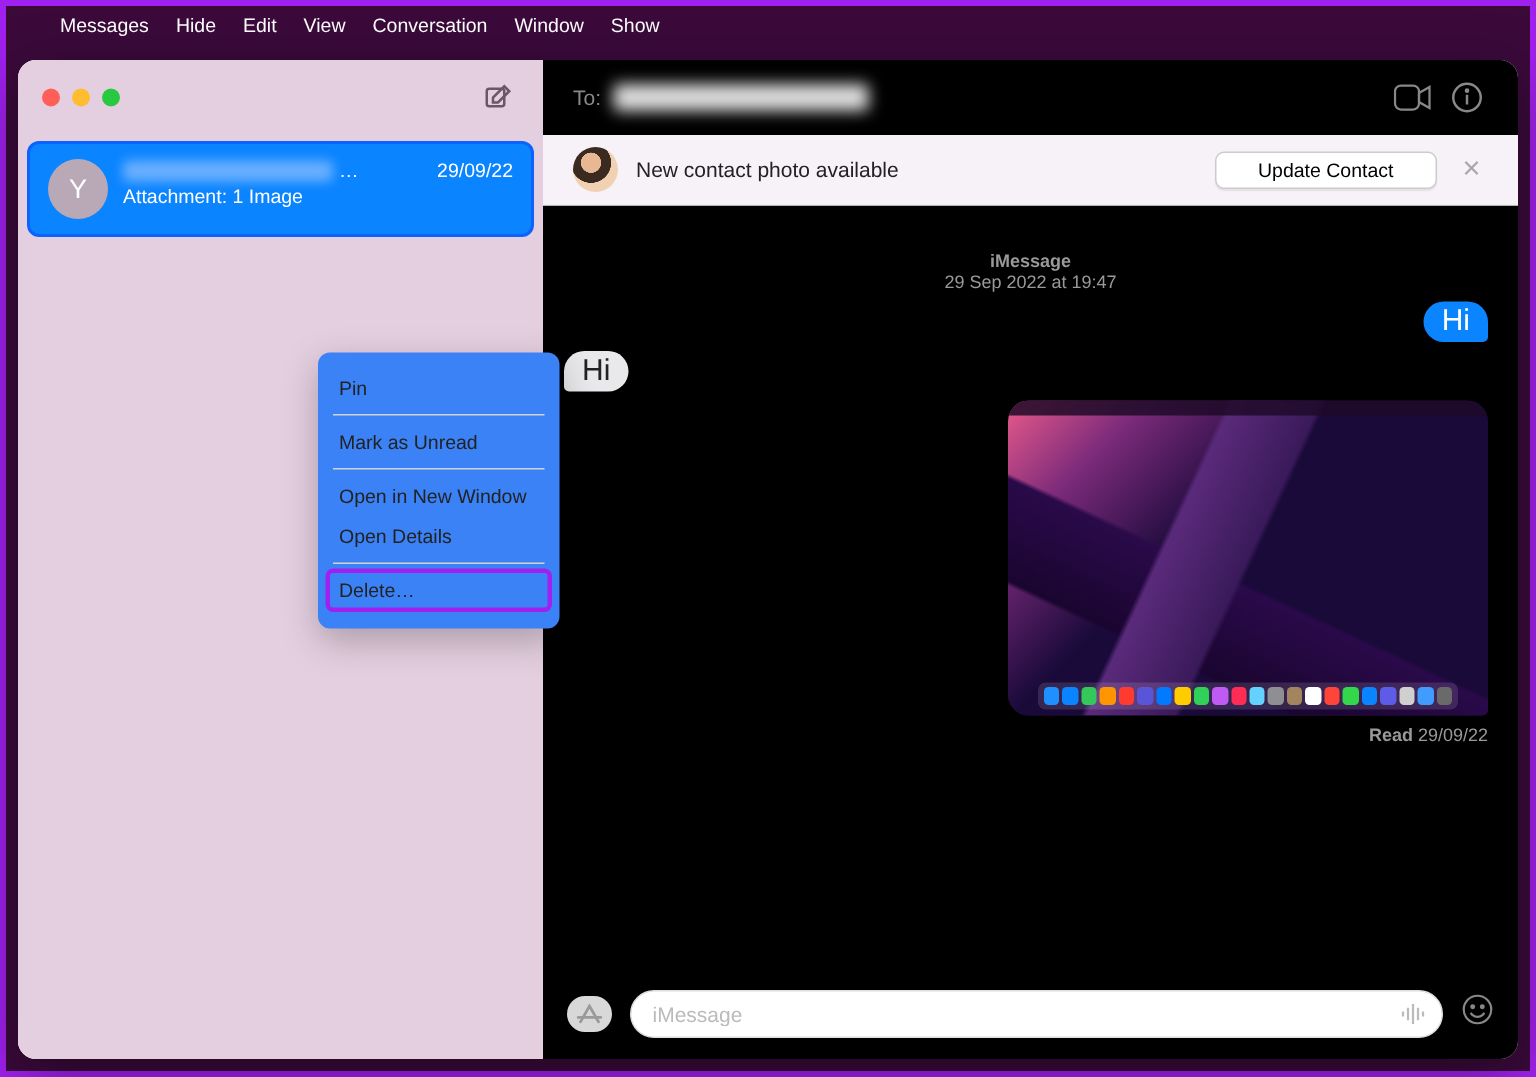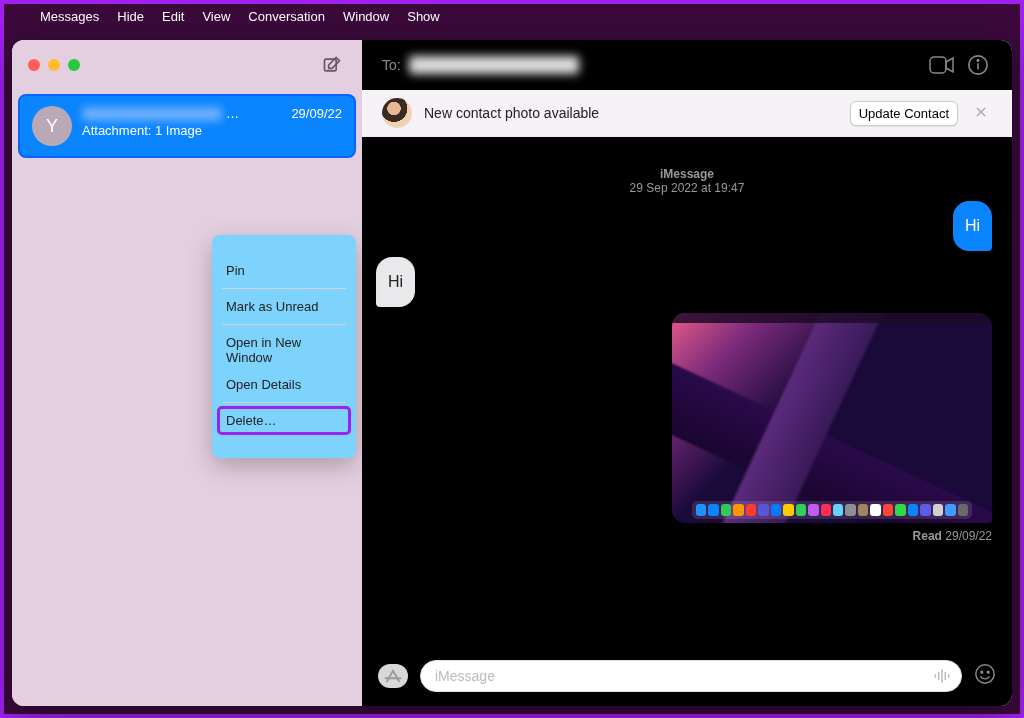--- a/index.html
+++ b/index.html
@@ -34,45 +34,45 @@
   .conv { background: #0a84ff; border-radius: 8px; padding: 10px 12px; display: flex; gap: 10px; color: #fff; border: 2px solid #0a63ff; }
   .avatar { width: 40px; height: 40px; border-radius: 50%; background: #b9a9b7; display: flex; align-items: center; justify-content: center; font-size: 18px; color: #fff; }
   .conv-main { flex: 1; min-width: 0; }
   .conv-row1 { display: flex; justify-content: space-between; font-size: 13px; }
   .conv-name { filter: blur(4px); background: #6bb0ff; height: 14px; width: 140px; border-radius: 3px; }
   .conv-dots { margin-left: 4px; }
   .conv-date { font-size: 13px; }
   .conv-preview { font-size: 13px; margin-top: 2px; }
 
   
-  .ctxmenu { position: absolute; left: 200px; top: 195px; width: 144px; background: #7dd3fc; border-radius: 8px; box-shadow: 0 8px 24px rgba(0,0,0,0.25); padding: 22px 0; font-size: 13px; color: #222; z-index: 50; }
+  .ctxmenu { position: absolute; left: 200px; top: 195px; width: 161px; background: #3b82f6; border-radius: 8px; box-shadow: 0 8px 24px rgba(0,0,0,0.25); padding: 10px 0; font-size: 13px; color: #222; z-index: 50; }
   .ctxitem { padding: 6px 14px; cursor: default; }
   .ctxsep { height: 1px; background: #d3d3d3; margin: 4px 10px; }
   .ctxitem.highlight { outline: 3px solid #a020f0; outline-offset: -2px; border-radius: 4px; margin: 2px 6px; padding: 6px 8px; }
 
   
   .main { flex: 1; display: flex; flex-direction: column; background: #000000; }
   .header { height: 50px; display: flex; align-items: center; padding: 0 20px; gap: 8px; }
   .tolabel { color: #888; font-size: 14px; }
   .toname { width: 170px; height: 18px; background: #ddd; filter: blur(5px); border-radius: 3px; }
   .header-spacer { flex: 1; }
   .headicon { color: #888; width: 28px; height: 28px; display: flex; align-items: center; justify-content: center; }
 
   .banner { display: flex; align-items: center; padding: 8px 20px; border-bottom: 1px solid #eee; gap: 12px; background: #f7f2f7; }
   .memoji { width: 30px; height: 30px; border-radius: 50%; background: radial-gradient(circle at 40% 35%, #e8b894 25%, #3a2a20 26% 50%, #f0d2b2 51%); }
   .banner-text { flex: 1; font-size: 14px; color: #222; }
-  .updatebtn { background: #fff; border: 1px solid #ccc; border-radius: 6px; padding: 4px 8px; font-size: 13px; box-shadow: 0 1px 1px rgba(0,0,0,0.08); }
+  .updatebtn { background: #fff; border: 1px solid #ccc; border-radius: 6px; padding: 4px 28px; font-size: 13px; box-shadow: 0 1px 1px rgba(0,0,0,0.08); }
   .banner-close { color: #aaa; font-size: 18px; padding: 0 4px; }
 
   .thread { flex: 1; overflow: auto; padding: 10px 20px; font-size: 13px; position: relative; }
   .stamp { text-align: center; color: #999; font-size: 12px; margin: 20px 0 6px; }
   .stamp .svc { display:block; font-weight: 600; color:#999; }
   .row { display: flex; margin: 6px 0; }
   .row.right { justify-content: flex-end; }
-  .bubble { padding: 16px 12px; border-radius: 16px; font-size: 16px; max-width: 60%; }
+  .bubble { padding: 2px 12px; border-radius: 16px; font-size: 20px; max-width: 60%; }
   .bubble.blue { background: #0a84ff; color: #fff; border-bottom-right-radius: 4px; }
   .bubble.gray { background: #e9e9eb; color: #222; border-bottom-left-radius: 4px; margin-left: 0px; }
   .row.left { margin-left: -6px; }
 
   .img-attach { width: 320px; height: 210px; border-radius: 14px; border-bottom-right-radius: 4px; overflow: hidden; position: relative; background: #1a0a2a; }
   .mountains { position: absolute; inset: 0; background:
     linear-gradient(135deg, #e85a8a 0%, #7a2a7a 18%, #1a0a3a 40%),
     radial-gradient(ellipse 140% 80% at 60% 100%, #3a1a5a 0%, #1a0a3a 55%, #0a0520 100%);
   }
   .mountains::before{content:"";position:absolute;inset:0;background:

